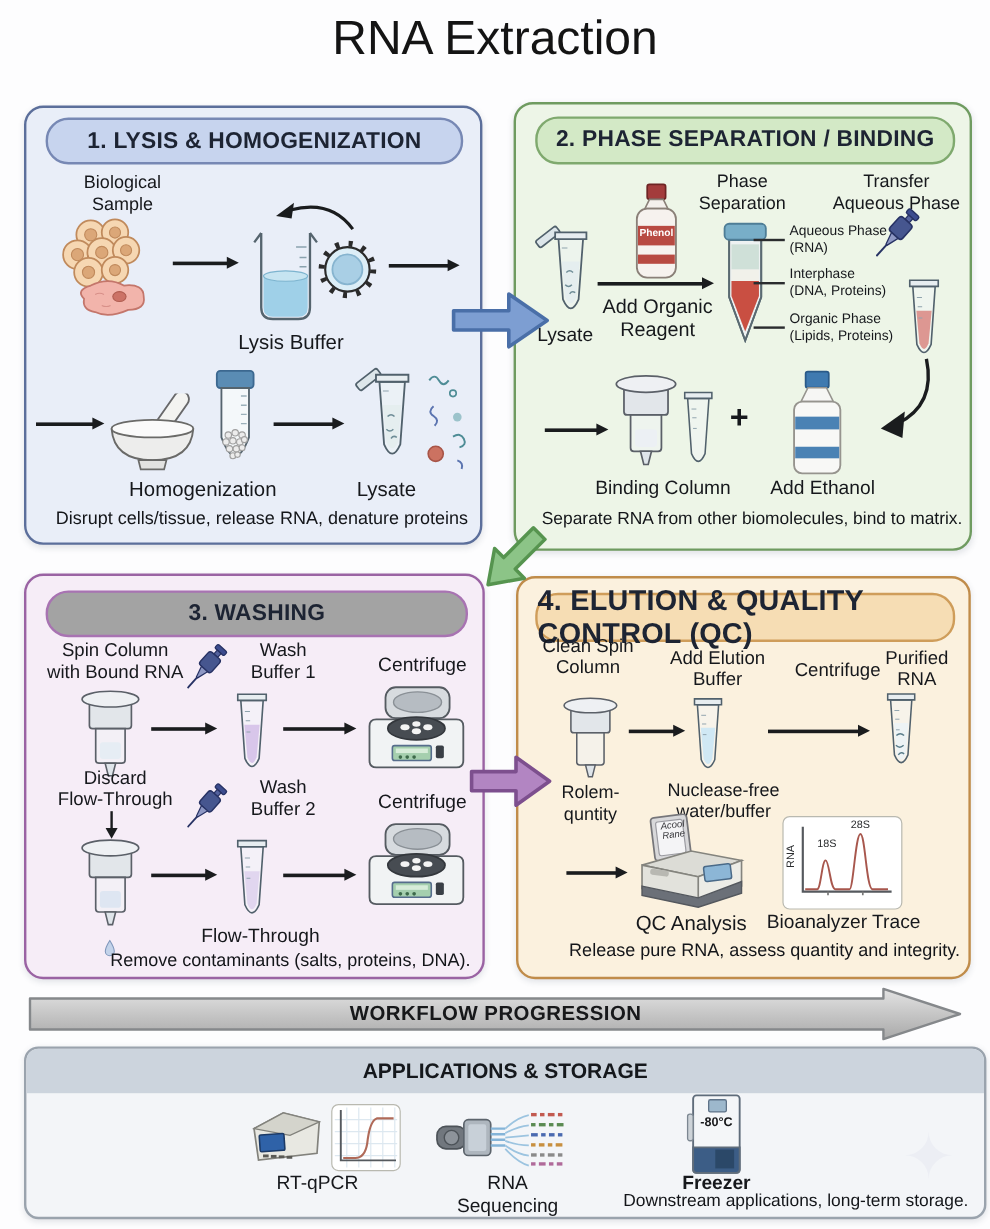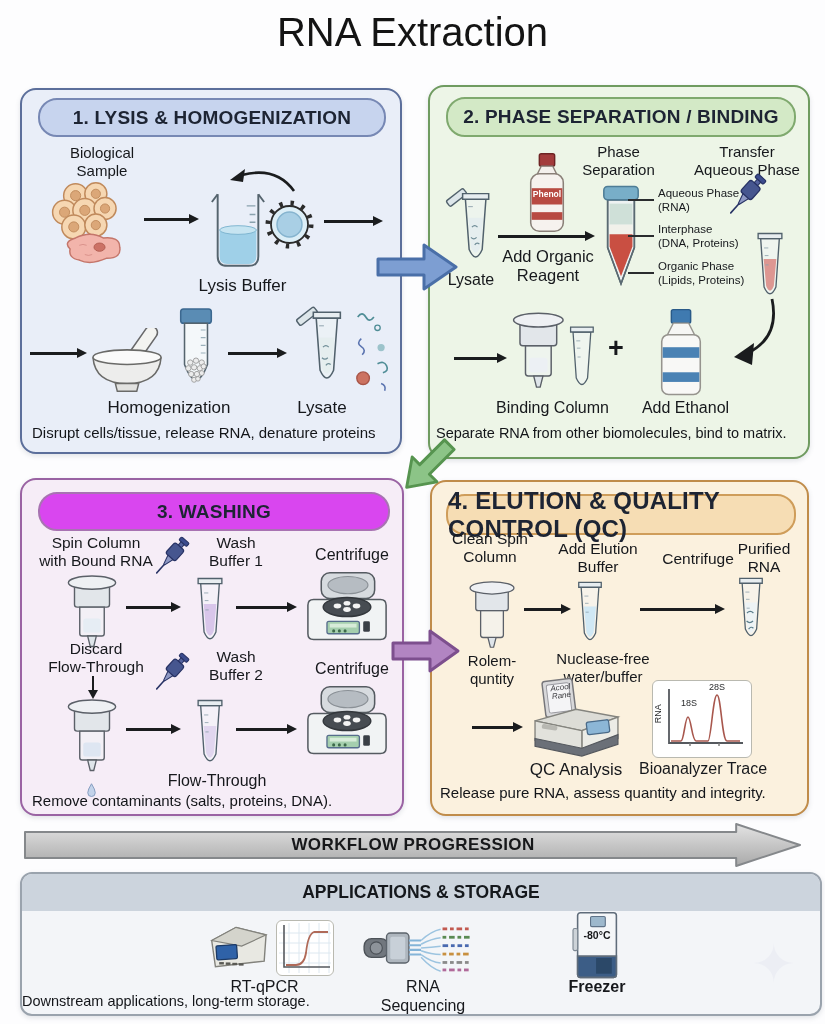--- a/index.html
+++ b/index.html
@@ -3,25 +3,25 @@
 <meta charset="utf-8">
 <style>
   html,body{margin:0;padding:0;}
   body{width:825px;height:1024px;position:relative;font-family:"Liberation Sans",sans-serif;background:#fdfdfe;overflow:hidden;}
   .abs{position:absolute;}
   .panel{position:absolute;border-radius:16px;border:2px solid;box-shadow:0 2px 5px rgba(60,70,90,.14);}
   .ph{position:absolute;border-radius:19px;border:2px solid;display:flex;align-items:center;justify-content:center;
       font-weight:bold;color:#1d2433;letter-spacing:.2px;}
   #p1{background:#e9eef8;border-color:#5c6f9b;}  #p1 .ph{background:#c7d4ee;border-color:#7788b4;}
   #p2{background:#edf5e7;border-color:#6f9b60;}  #p2 .ph{background:#d3e9c6;border-color:#7fa96e;}
-  #p3{background:#f6edf7;border-color:#9a63a3;}  #p3 .ph{background:#d946ef;border-color:#a873b2;}
+  #p3{background:#f6edf7;border-color:#9a63a3;}  #p3 .ph{background:#a3a3a3;border-color:#a873b2;}
   #p4{background:#fbf1de;border-color:#c08c4a;}  #p4 .ph{background:#f6ddb4;border-color:#cf9d5a;}
   .lbl{position:absolute;white-space:pre-line;text-align:center;color:#16181c;line-height:1.18;}
   .lbl.left{text-align:left;}
-  .cap{position:absolute;text-align:left;color:#131519;}
+  .cap{position:absolute;text-align:right;color:#131519;}
   .ar{position:absolute;height:2.6px;background:#1a1c1e;}
   .ar::after{content:"";position:absolute;right:-9px;top:50%;transform:translateY(-50%);
      border-left:10px solid #1a1c1e;border-top:5.5px solid transparent;border-bottom:5.5px solid transparent;}
   .ard{position:absolute;width:2.4px;background:#1a1c1e;}
   .ard::after{content:"";position:absolute;bottom:-8px;left:50%;transform:translateX(-50%);
      border-top:9px solid #1a1c1e;border-left:5px solid transparent;border-right:5px solid transparent;}
   .tick{position:absolute;height:2px;background:#2a2c2e;}
   svg.icon{position:absolute;overflow:visible;}
   #title{position:absolute;left:0;top:10px;width:825px;text-align:center;font-size:40px;font-weight:500;color:#141414;}
   #apps{position:absolute;background:#f3f5f8;border:2px solid #9aa3ad;border-radius:12px;overflow:hidden;

